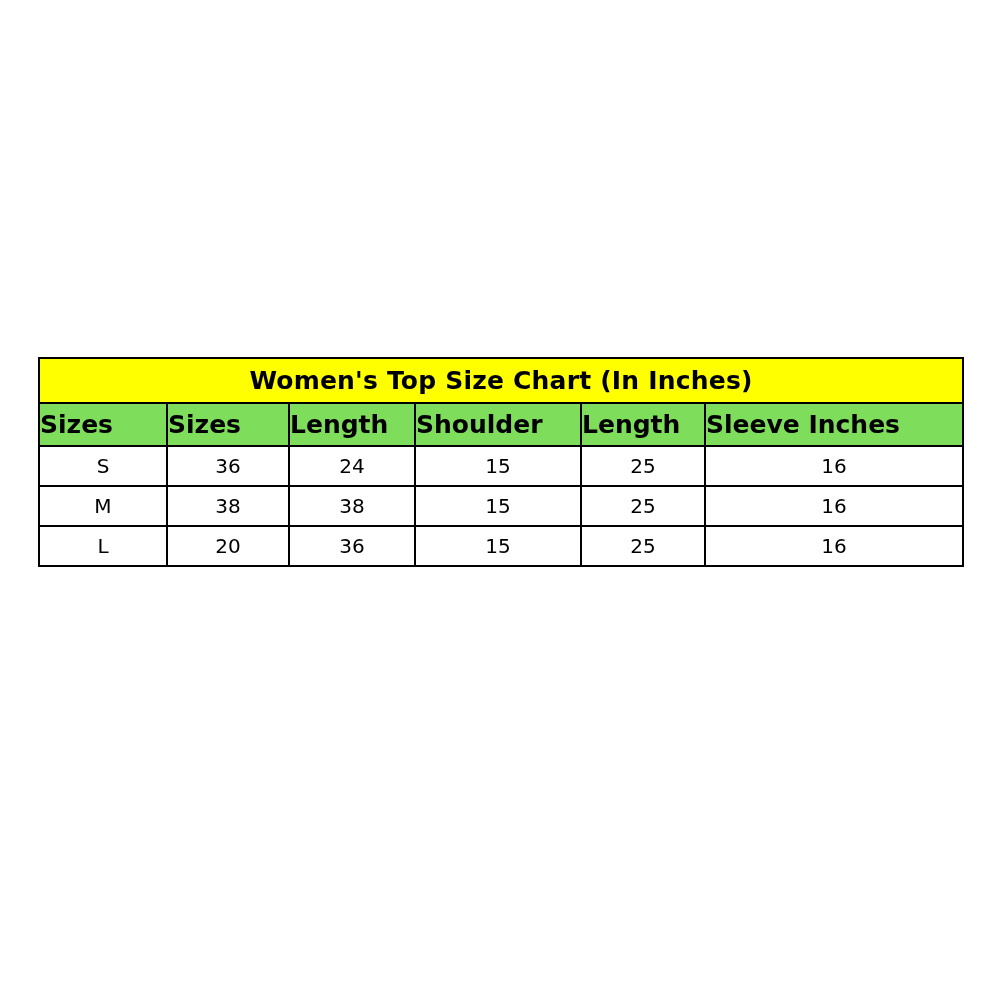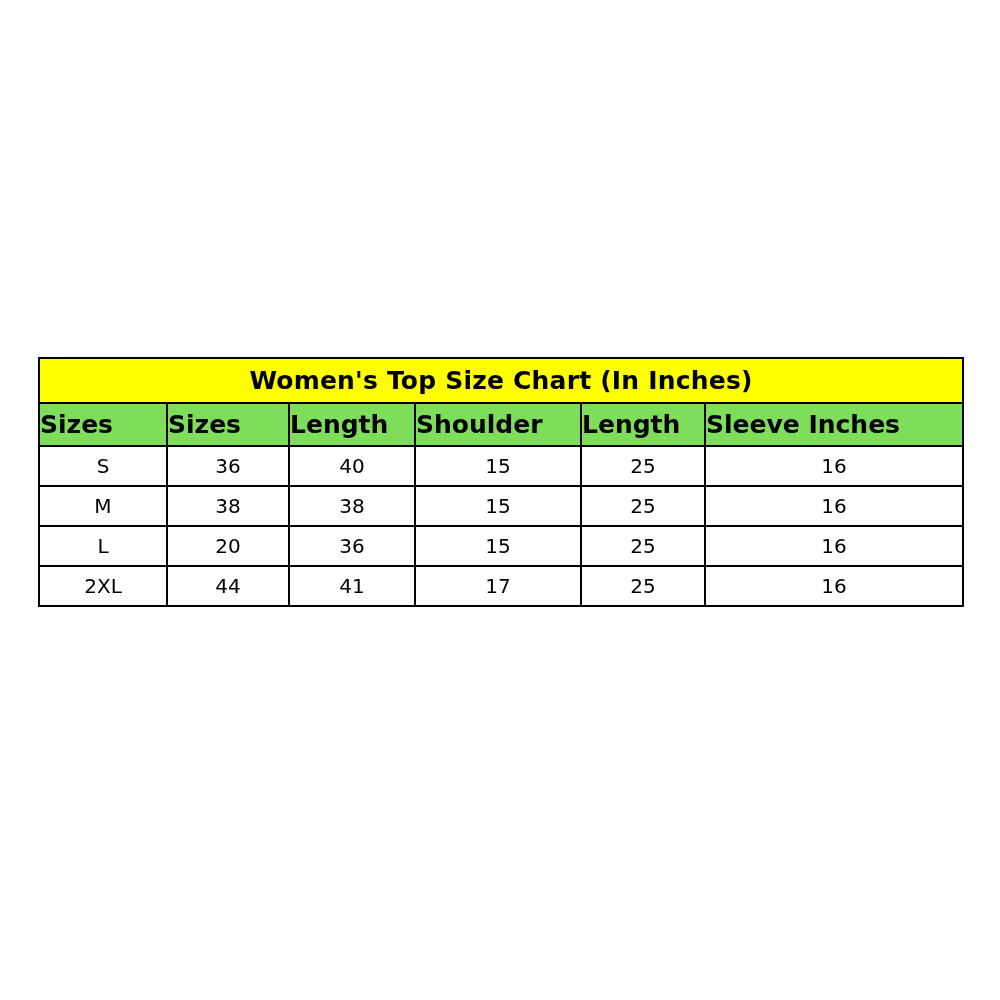--- a/index.html
+++ b/index.html
@@ -87,44 +87,36 @@
         <th class="head-cell">Sizes</th>
         <th class="head-cell">Sizes</th>
         <th class="head-cell">Length</th>
         <th class="head-cell">Shoulder</th>
         <th class="head-cell">Length</th>
         <th class="head-cell">Sleeve Inches</th>
       </tr>
       <tr>
         <td class="body-cell">S</td>
         <td class="body-cell">36</td>
-        <td class="body-cell">40</td>
+        <td class="body-cell">24</td>
         <td class="body-cell">15</td>
         <td class="body-cell">25</td>
         <td class="body-cell">16</td>
       </tr>
       <tr>
         <td class="body-cell">M</td>
         <td class="body-cell">38</td>
         <td class="body-cell">38</td>
         <td class="body-cell">15</td>
         <td class="body-cell">25</td>
         <td class="body-cell">16</td>
       </tr>
       <tr>
         <td class="body-cell">L</td>
         <td class="body-cell">20</td>
         <td class="body-cell">36</td>
         <td class="body-cell">15</td>
         <td class="body-cell">25</td>
         <td class="body-cell">16</td>
       </tr>
-      <tr>
-        <td class="body-cell">2XL</td>
-        <td class="body-cell">44</td>
-        <td class="body-cell">41</td>
-        <td class="body-cell">17</td>
-        <td class="body-cell">25</td>
-        <td class="body-cell">16</td>
-      </tr>
     </tbody>
   </table>
 </div>
 
 </body></html>

